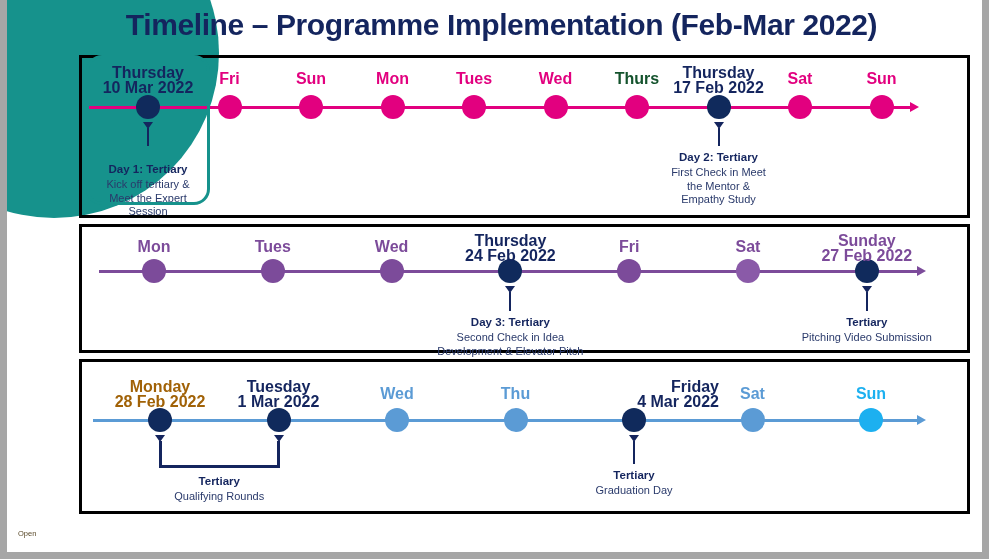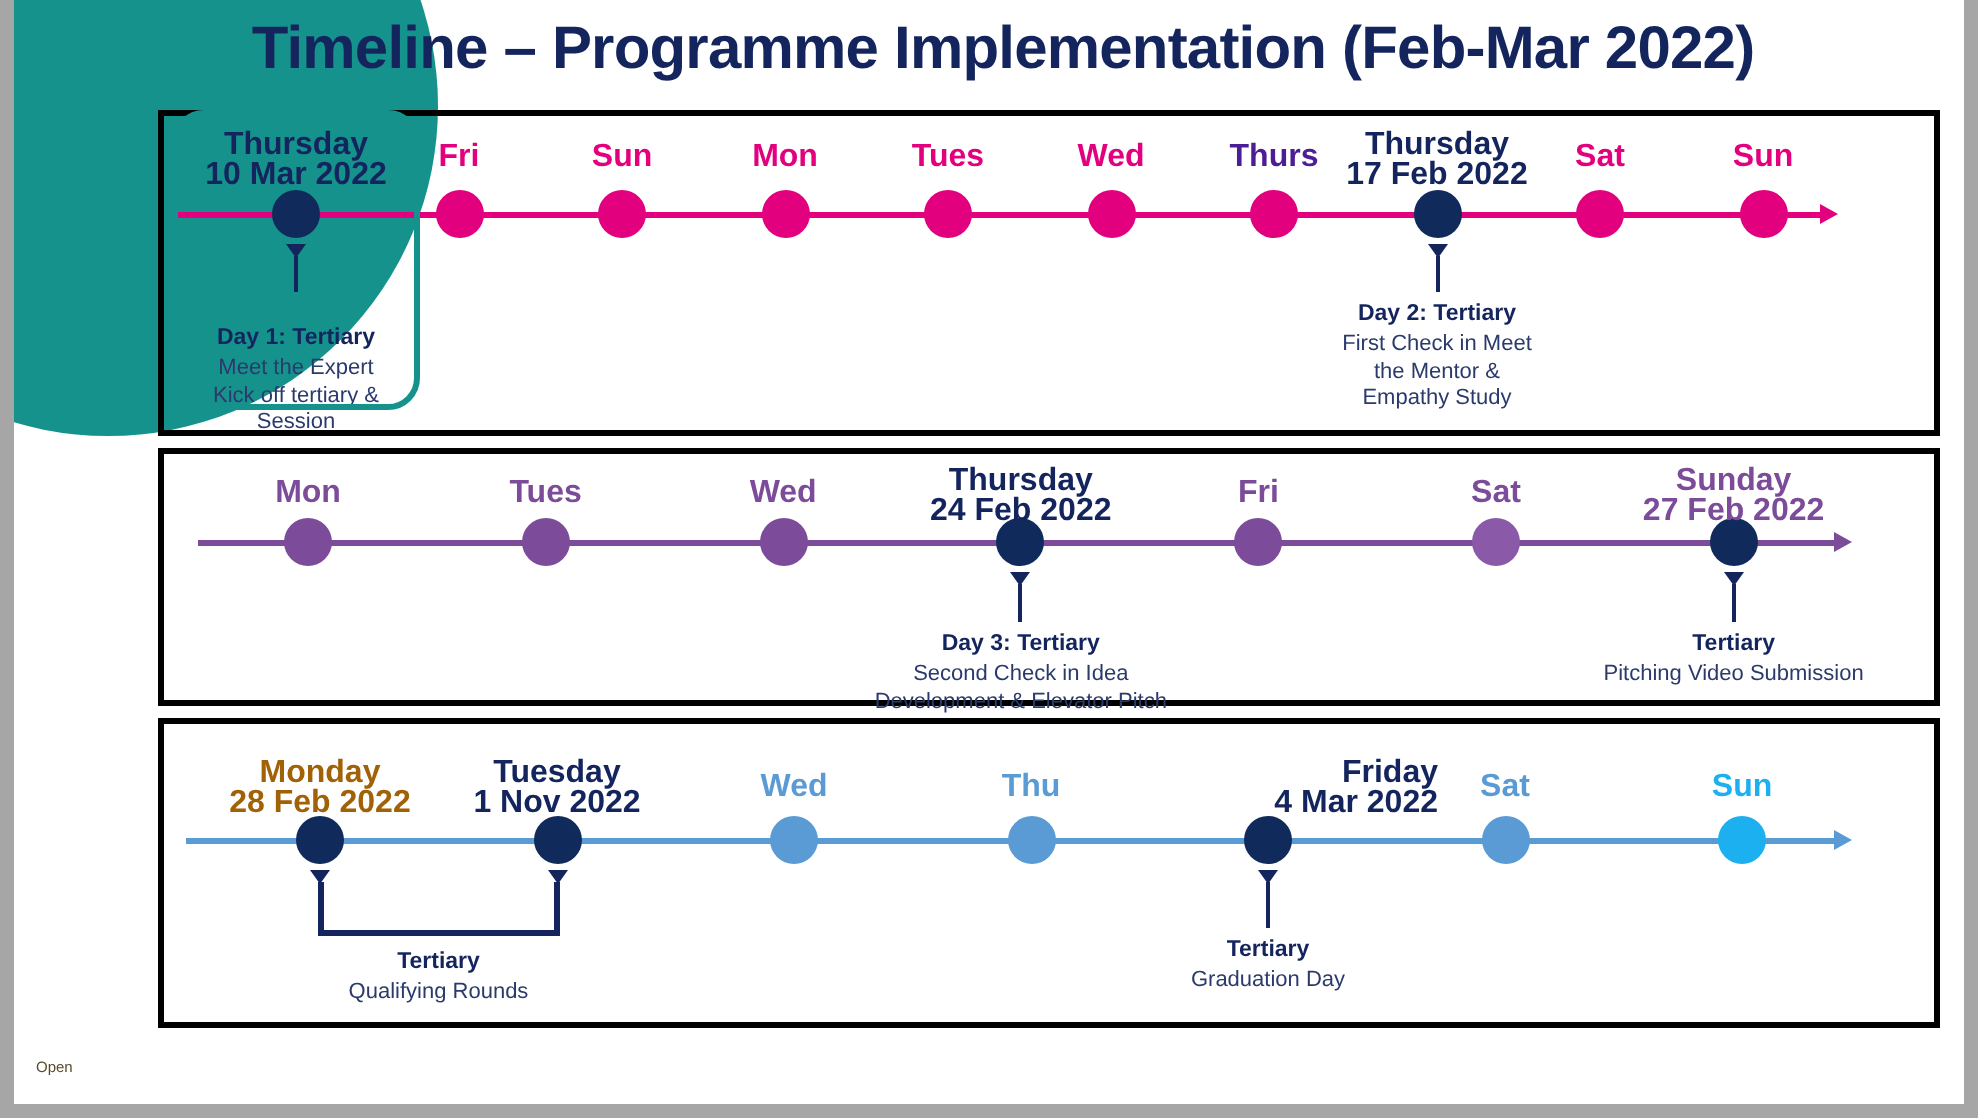--- a/index.html
+++ b/index.html
@@ -179,22 +179,22 @@
       <div class="dot" style="left: 129px; top: 95px; width: 24px; height: 24px; background: rgb(16, 42, 92);"></div>
       <div class="day-label two-line" style="color: rgb(20, 37, 94); left: 56px; width: 170px; top: 65px;">
         <div>Thursday</div>
         <div>10 Mar 2022</div>
       </div>
       <div class="varrow" style="left: 136px; top: 122px; transform: rotate(180deg);"></div>
       <div class="vline" style="left: 140px; top: 128px; height: 18px;"></div>
       <div class="callout" style="left: 31px; width: 220px; top: 150px; margin-top: 12px;">
         <div class="ttl">Day 1: Tertiary</div>
         <div class="desc">
+          <div>Kick off tertiary &amp;</div>
           <div>Meet the Expert</div>
-          <div>Kick off tertiary &amp;</div>
           <div>Session</div>
         </div>
       </div>
       <div class="dot" style="left: 210.5px; top: 95px; width: 24px; height: 24px; background: rgb(226, 0, 127);"></div>
       <div class="day-label" style="color: rgb(226, 0, 127); left: 137.5px; width: 170px; top: 72px;">
         <div>Fri</div>
       </div>
       <div class="dot" style="left: 292px; top: 95px; width: 24px; height: 24px; background: rgb(226, 0, 127);"></div>
       <div class="day-label" style="color: rgb(226, 0, 127); left: 219px; width: 170px; top: 72px;">
         <div>Sun</div>
@@ -205,21 +205,21 @@
       </div>
       <div class="dot" style="left: 455px; top: 95px; width: 24px; height: 24px; background: rgb(226, 0, 127);"></div>
       <div class="day-label" style="color: rgb(226, 0, 127); left: 382px; width: 170px; top: 72px;">
         <div>Tues</div>
       </div>
       <div class="dot" style="left: 536.5px; top: 95px; width: 24px; height: 24px; background: rgb(226, 0, 127);"></div>
       <div class="day-label" style="color: rgb(226, 0, 127); left: 463.5px; width: 170px; top: 72px;">
         <div>Wed</div>
       </div>
       <div class="dot" style="left: 618px; top: 95px; width: 24px; height: 24px; background: rgb(226, 0, 127);"></div>
-      <div class="day-label" style="color: #4c1d95; left: 545px; width: 170px; top: 72px;">
+      <div class="day-label" style="color: #14532d; left: 545px; width: 170px; top: 72px;">
         <div>Thurs</div>
       </div>
       <div class="dot" style="left: 699.5px; top: 95px; width: 24px; height: 24px; background: rgb(16, 42, 92);"></div>
       <div class="day-label two-line" style="color: rgb(20, 37, 94); left: 626.5px; width: 170px; top: 65px;">
         <div>Thursday</div>
         <div>17 Feb 2022</div>
       </div>
       <div class="varrow" style="left: 706.5px; top: 122px; transform: rotate(180deg);"></div>
       <div class="vline" style="left: 710.5px; top: 128px; height: 18px;"></div>
       <div class="callout" style="left: 601.5px; width: 220px; top: 150px;">
@@ -290,21 +290,21 @@
       <div class="axis" style="left: 86px; top: 419px; width: 824px; background: rgb(91, 155, 213);"></div>
       <div class="axis-head" style="left: 910px; top: 415px; border-left: 9px solid rgb(91, 155, 213);"></div>
       <div class="dot" style="left: 141px; top: 408px; width: 24px; height: 24px; background: rgb(16, 42, 92);"></div>
       <div class="day-label two-line" style="color: #a16207; left: 68px; width: 170px; top: 379px;">
         <div>Monday</div>
         <div>28 Feb 2022</div>
       </div>
       <div class="dot" style="left: 259.5px; top: 408px; width: 24px; height: 24px; background: rgb(16, 42, 92);"></div>
       <div class="day-label two-line" style="color: rgb(20, 37, 94); left: 186.5px; width: 170px; top: 379px;">
         <div>Tuesday</div>
-        <div>1 Nov 2022</div>
+        <div>1 Mar 2022</div>
       </div>
       <div class="dot" style="left: 378px; top: 408px; width: 24px; height: 24px; background: rgb(91, 155, 213);"></div>
       <div class="day-label" style="color: rgb(91, 155, 213); left: 305px; width: 170px; top: 387px;">
         <div>Wed</div>
       </div>
       <div class="dot" style="left: 496.5px; top: 408px; width: 24px; height: 24px; background: rgb(91, 155, 213);"></div>
       <div class="day-label" style="color: rgb(91, 155, 213); left: 423.5px; width: 170px; top: 387px;">
         <div>Thu</div>
       </div>
       <div class="dot" style="left: 615px; top: 408px; width: 24px; height: 24px; background: rgb(16, 42, 92);"></div>

